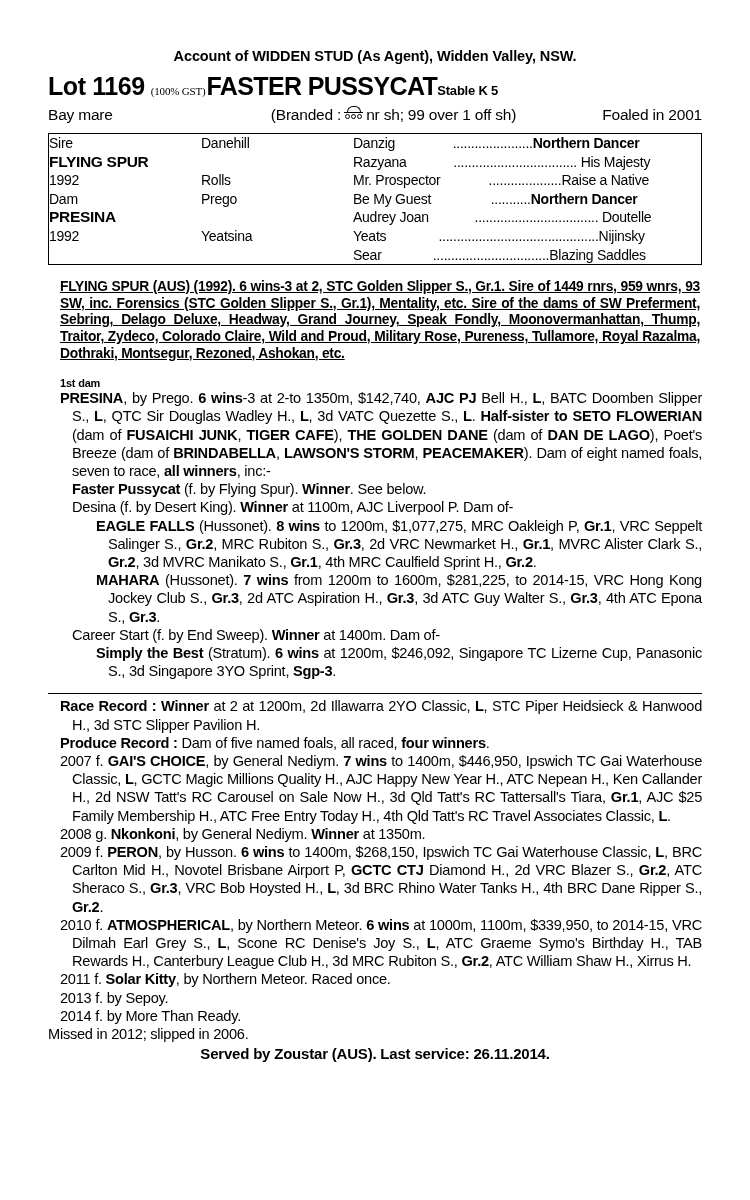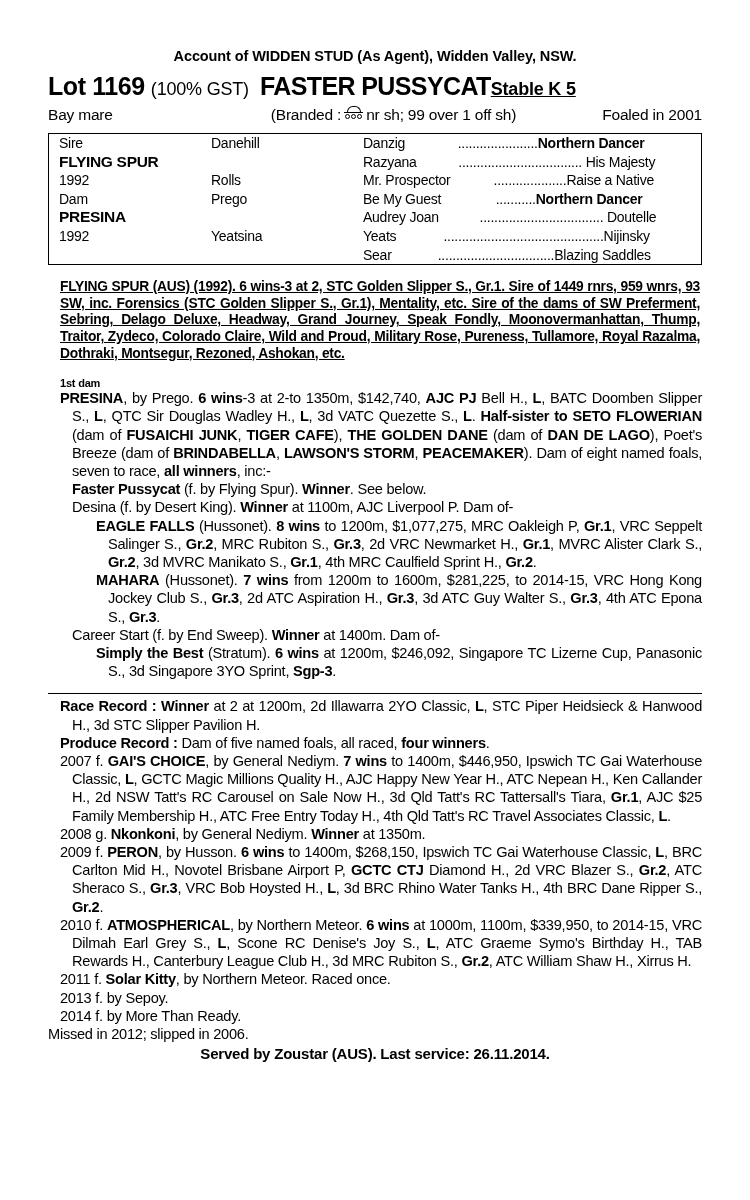--- a/index.html
+++ b/index.html
@@ -40,36 +40,36 @@
     display: flex;
     align-items: baseline;
     white-space: nowrap;
   }
   .lot-no {
     font-size: 25px;
     font-weight: bold;
     letter-spacing: -0.4px;
   }
   .gst {
-    font-size: 18px;
+    font-size: 11px;
     margin-left: 6px;
-    margin-right: 11px;
-    letter-spacing: -0.2px;
+    margin-right: 1px;
+    letter-spacing: -0.2px;
+    font-family: Liberation Serif, serif;
   }
   .horse-name {
     font-size: 25px;
     font-weight: bold;
     letter-spacing: -0.6px;
   }
   .stable {
-    font-size: 18px;
-    font-weight: bold;
-    letter-spacing: -0.2px;
-    white-space: nowrap;
-    text-decoration: underline;
+    font-size: 13px;
+    font-weight: bold;
+    letter-spacing: -0.2px;
+    white-space: nowrap;
   }
   .desc-row {
     display: flex;
     align-items: baseline;
     justify-content: space-between;
     font-size: 15.5px;
     margin-top: 5px;
     letter-spacing: -0.2px;
   }
   .desc-mid {
@@ -128,21 +128,21 @@
   .ped td {
     padding: 0;
     vertical-align: top;
     font-size: 14px;
     letter-spacing: -0.25px;
     line-height: 18.6px;
     height: 18.6px;
     white-space: nowrap;
     overflow: hidden;
   }
-  .ped .c1 { width: 152px; padding-left: 10px; margin-left: 13px; }
+  .ped .c1 { width: 152px; padding-left: 0; margin-left: 13px; }
   .ped .c2 { width: 152px; }
   .ped .c3 { padding-right: 4px; text-align: center; }
   .ped .nm { font-weight: bold; font-size: 15.5px; letter-spacing: -0.3px; }
 
   
   .sire-block {
     margin-top: 14px;
     font-size: 13.8px;
     font-weight: bold;
     line-height: 16.6px;

